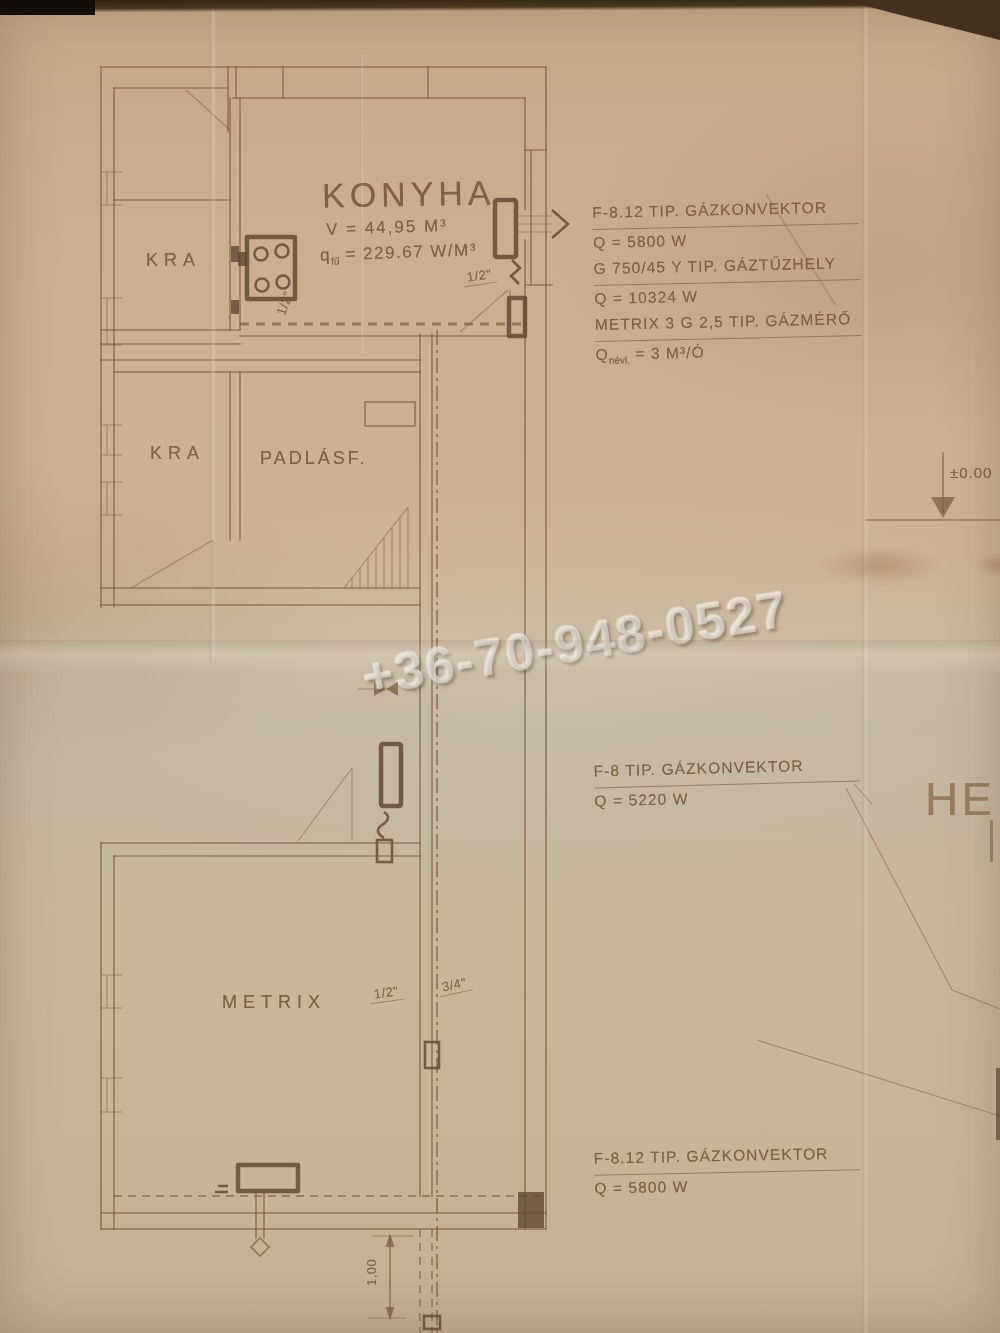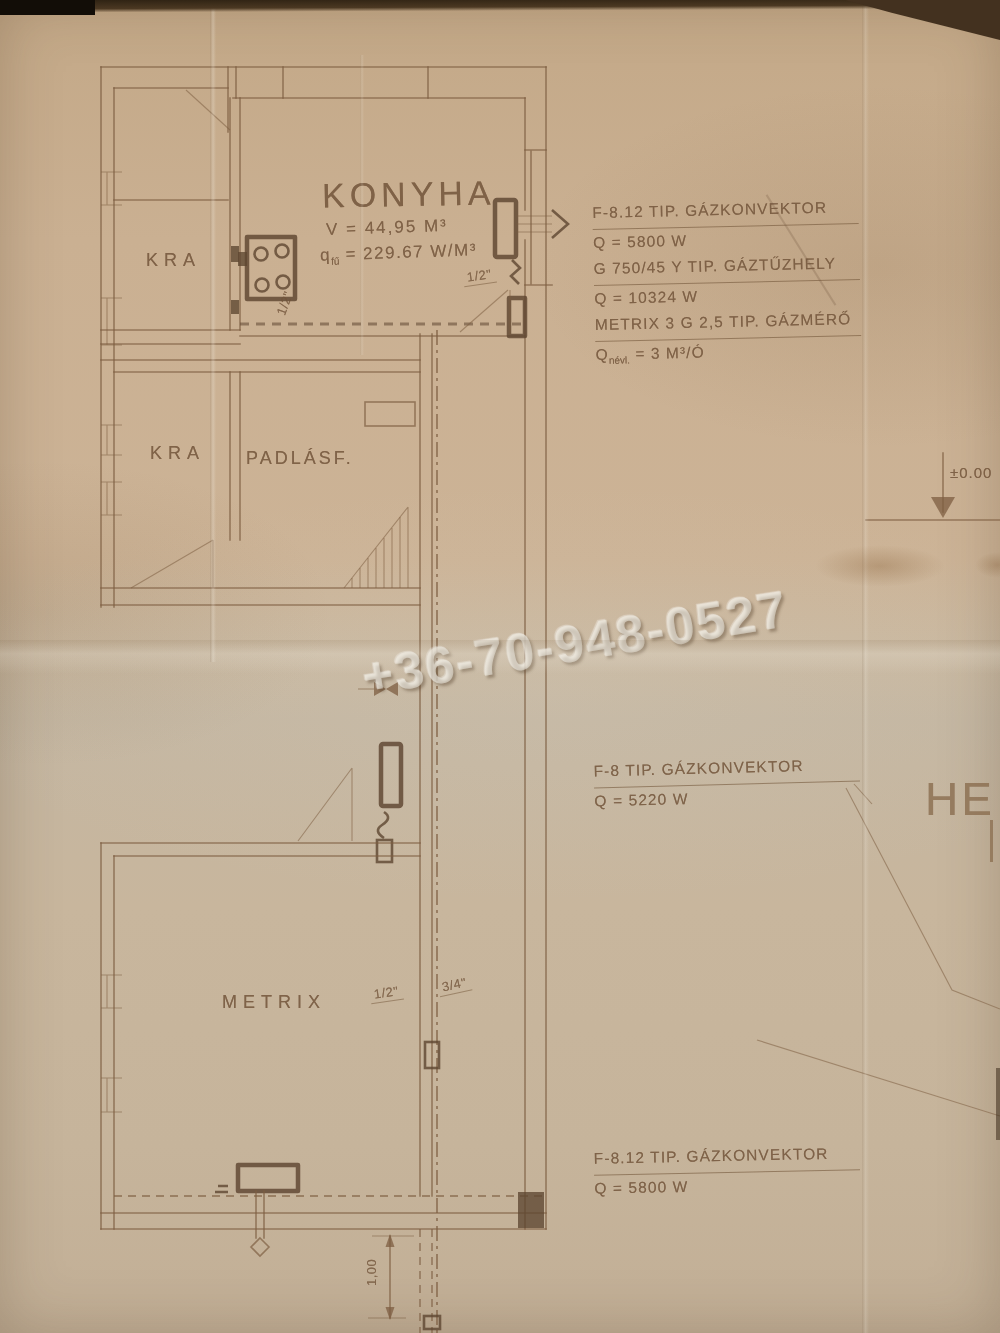--- a/index.html
+++ b/index.html
@@ -174,21 +174,21 @@
     </g>
   </svg>
 
   <div class="lbl room" style="left:322px;top:175px;font-size:34px;letter-spacing:5px;transform:rotate(-1deg)">KONYHA</div>
   <div class="lbl" style="left:326px;top:218px;font-size:17px;letter-spacing:2px;transform:rotate(-2deg)">V = 44,95 M³</div>
   <div class="lbl" style="left:320px;top:243px;font-size:17px;letter-spacing:1.5px;transform:rotate(-2deg)">
     <span>q</span><sub>fű</sub><span> = 229.67 W/M³</span>
   </div>
   <div class="lbl room" style="left:146px;top:250px">KRA</div>
   <div class="lbl room" style="left:150px;top:443px">KRA</div>
-  <div class="lbl room" style="left:246px;top:448px;letter-spacing:3px">PADLÁSF.</div>
+  <div class="lbl room" style="left:260px;top:448px;letter-spacing:3px">PADLÁSF.</div>
   <div class="lbl room" style="left:222px;top:992px">METRIX</div>
 
   <div class="lbl pipe" style="left:272px;top:316px;transform:rotate(-70deg);transform-origin:left top;border-bottom:none">1/2"</div>
   <div class="lbl pipe" style="left:463px;top:268px;transform:rotate(-8deg)">1/2"</div>
   <div class="lbl pipe" style="left:370px;top:985px;transform:rotate(-8deg)">1/2"</div>
   <div class="lbl pipe" style="left:438px;top:977px;transform:rotate(-12deg)">3/4"</div>
   <div class="lbl pipe" style="left:364px;top:1290px;transform:rotate(-90deg);transform-origin:left top;border-bottom:none">1,00</div>
 
   <div class="lbl ann-block" style="left:594px;top:197px;transform:rotate(-1.3deg)">
     <span class="ann-line u">F-8.12 TIP. GÁZKONVEKTOR</span>

